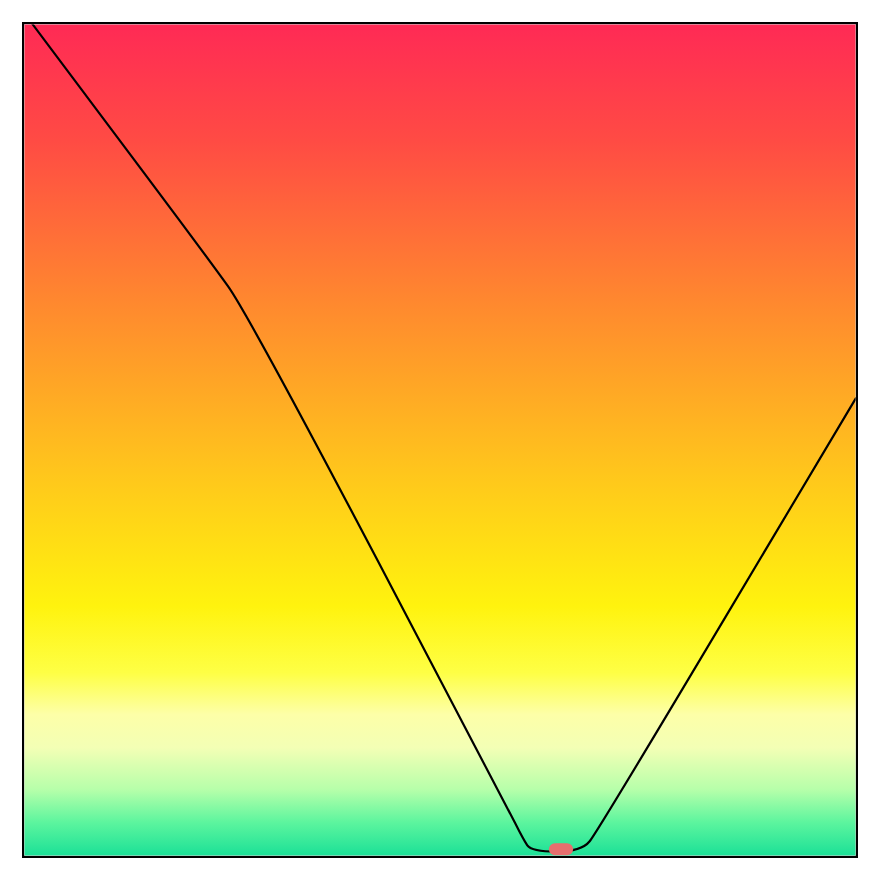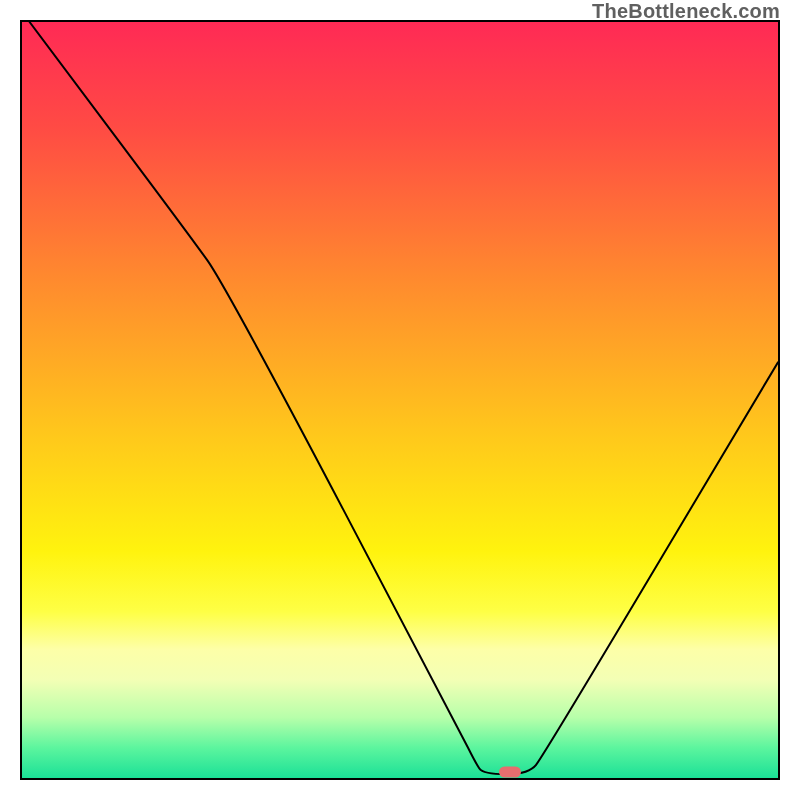--- a/index.html
+++ b/index.html
@@ -55,21 +55,20 @@
     width: 22px;
     height: 11px;
     border-radius: 6px;
     transform: translate(-50%, -50%);
   }
 </style>
 </head>
 <body>
 
 <div class="chart-container">
-  <div class="watermark">TheBottleneck.com</div>
 
   <div class="plot-area">
     <svg class="gradient-bg" viewBox="0 0 100 100" preserveAspectRatio="none">
       <defs>
         <linearGradient id="bg-grad" x1="0" y1="0" x2="0" y2="1">
             <stop offset="0%" stop-color="#ff2a55"></stop>
             <stop offset="14%" stop-color="#ff4b44"></stop>
             <stop offset="34%" stop-color="#ff8a2e"></stop>
             <stop offset="55%" stop-color="#ffc91b"></stop>
             <stop offset="70%" stop-color="#fff30e"></stop>

